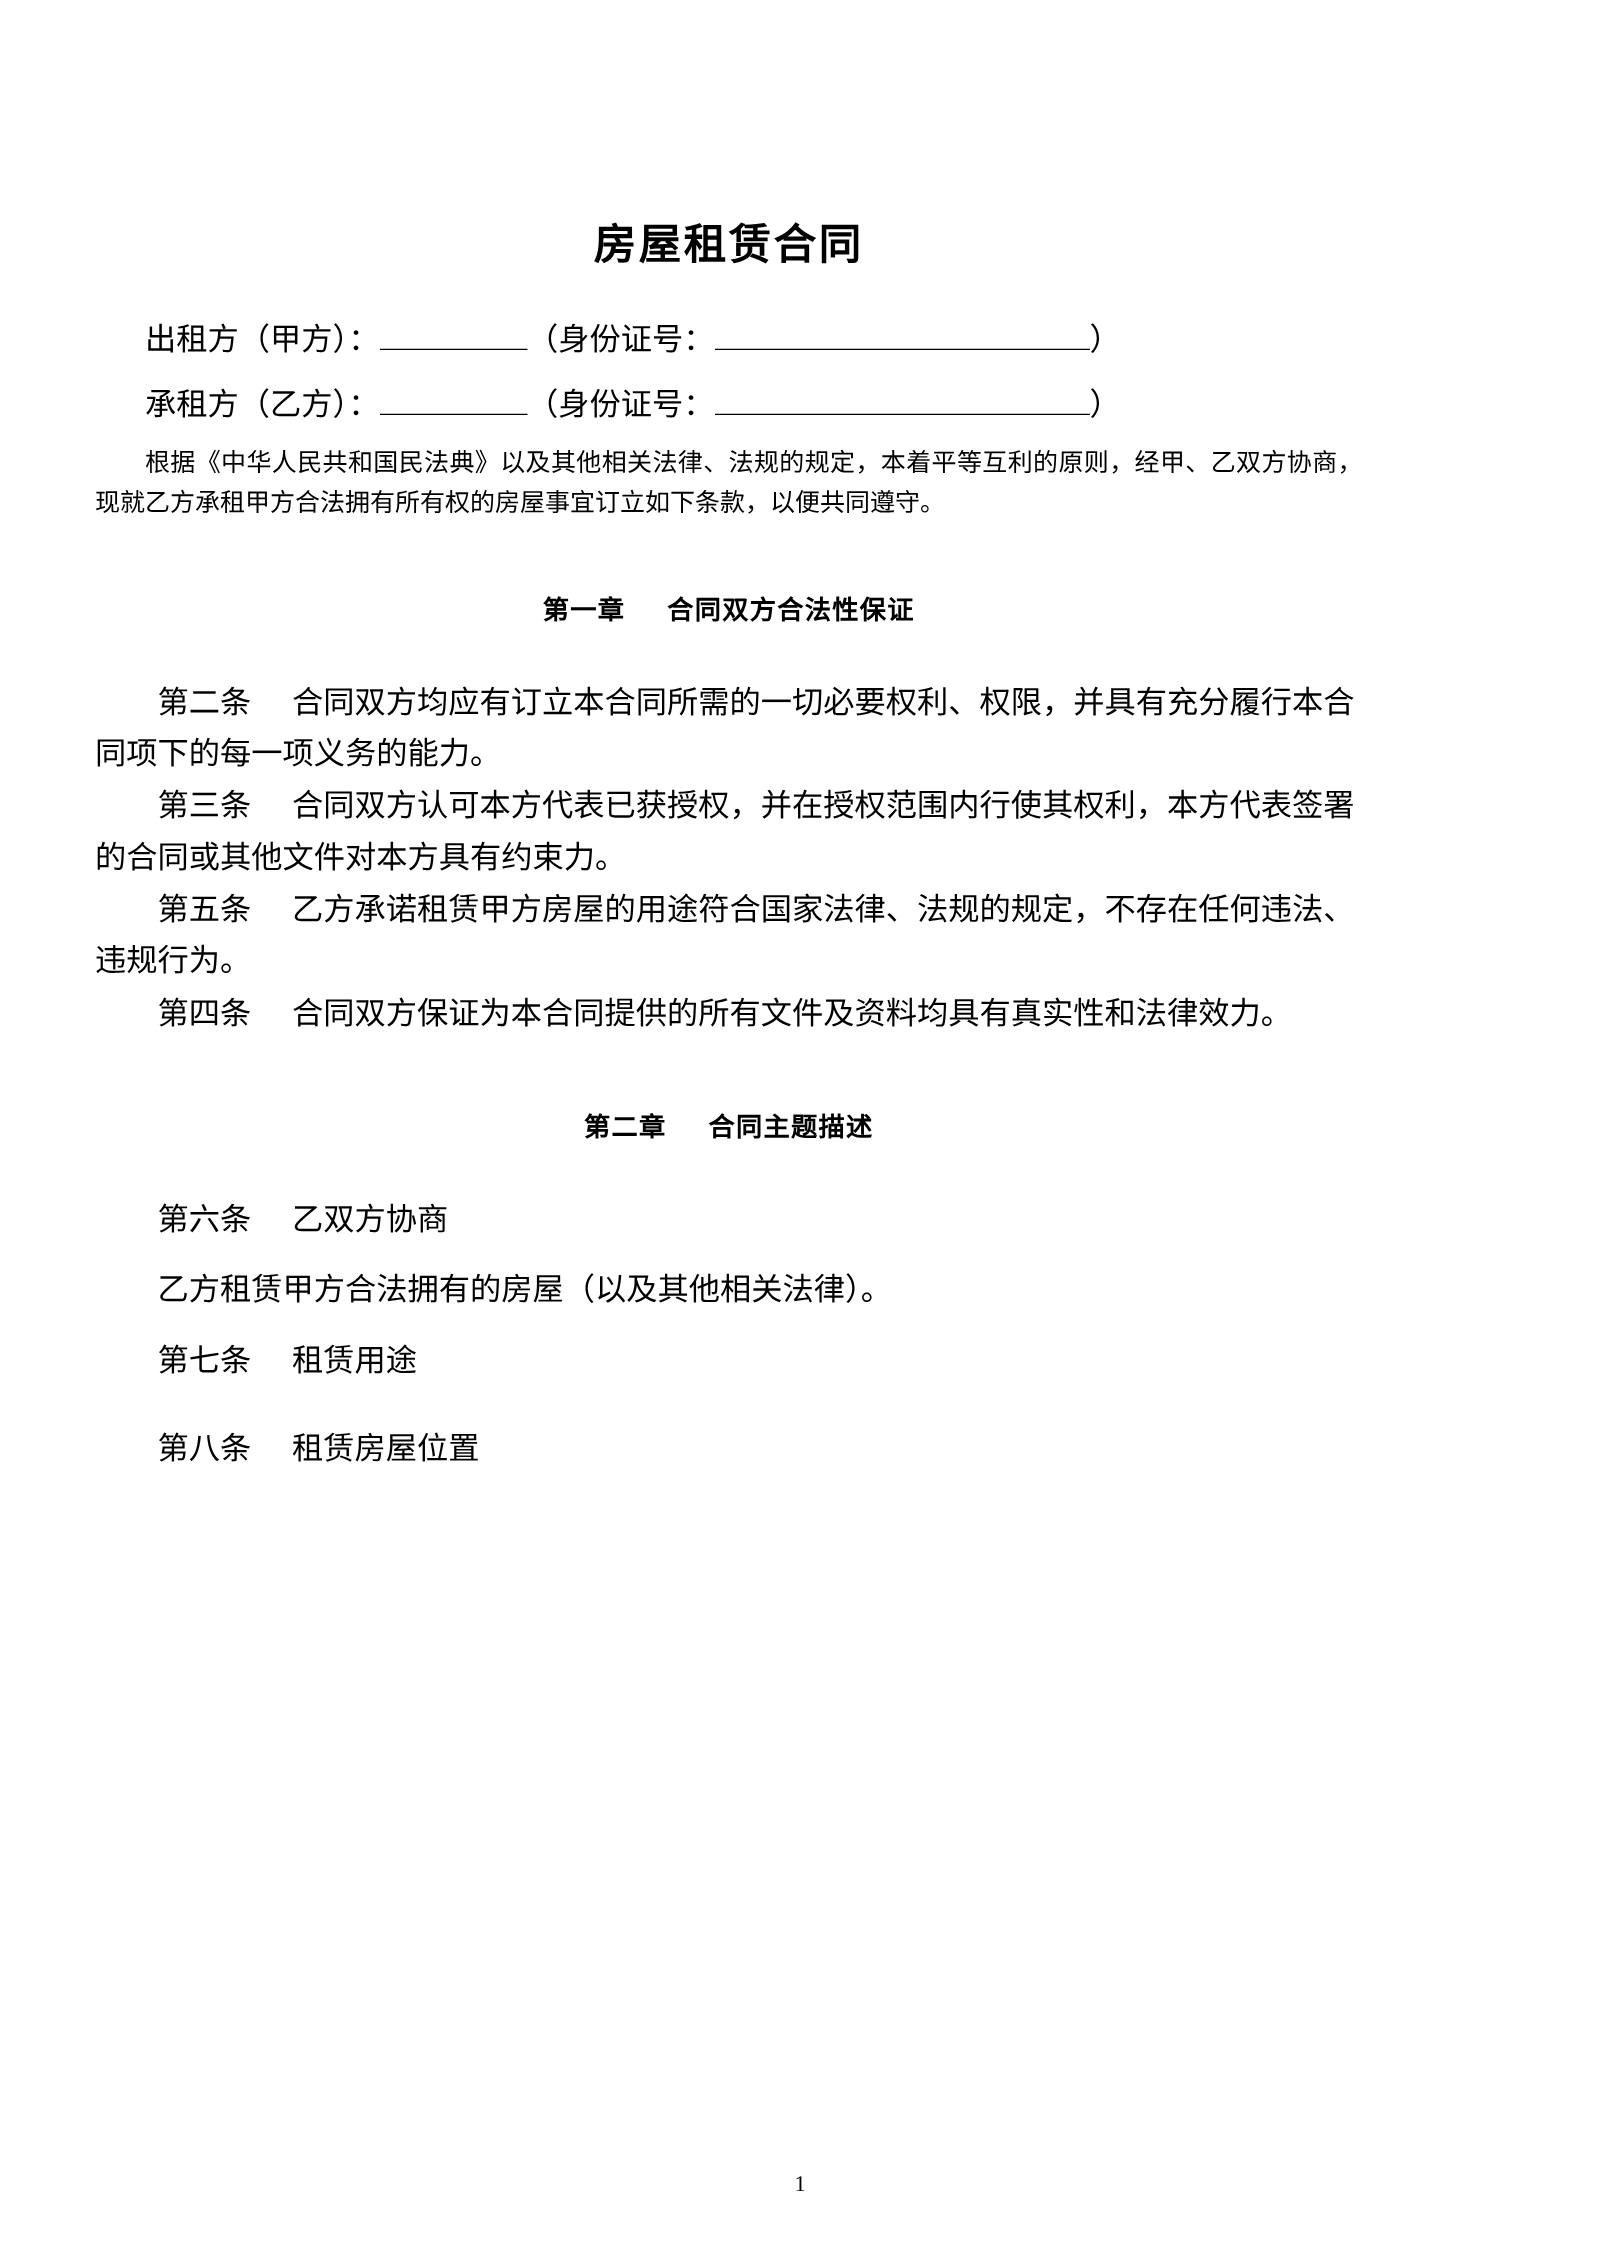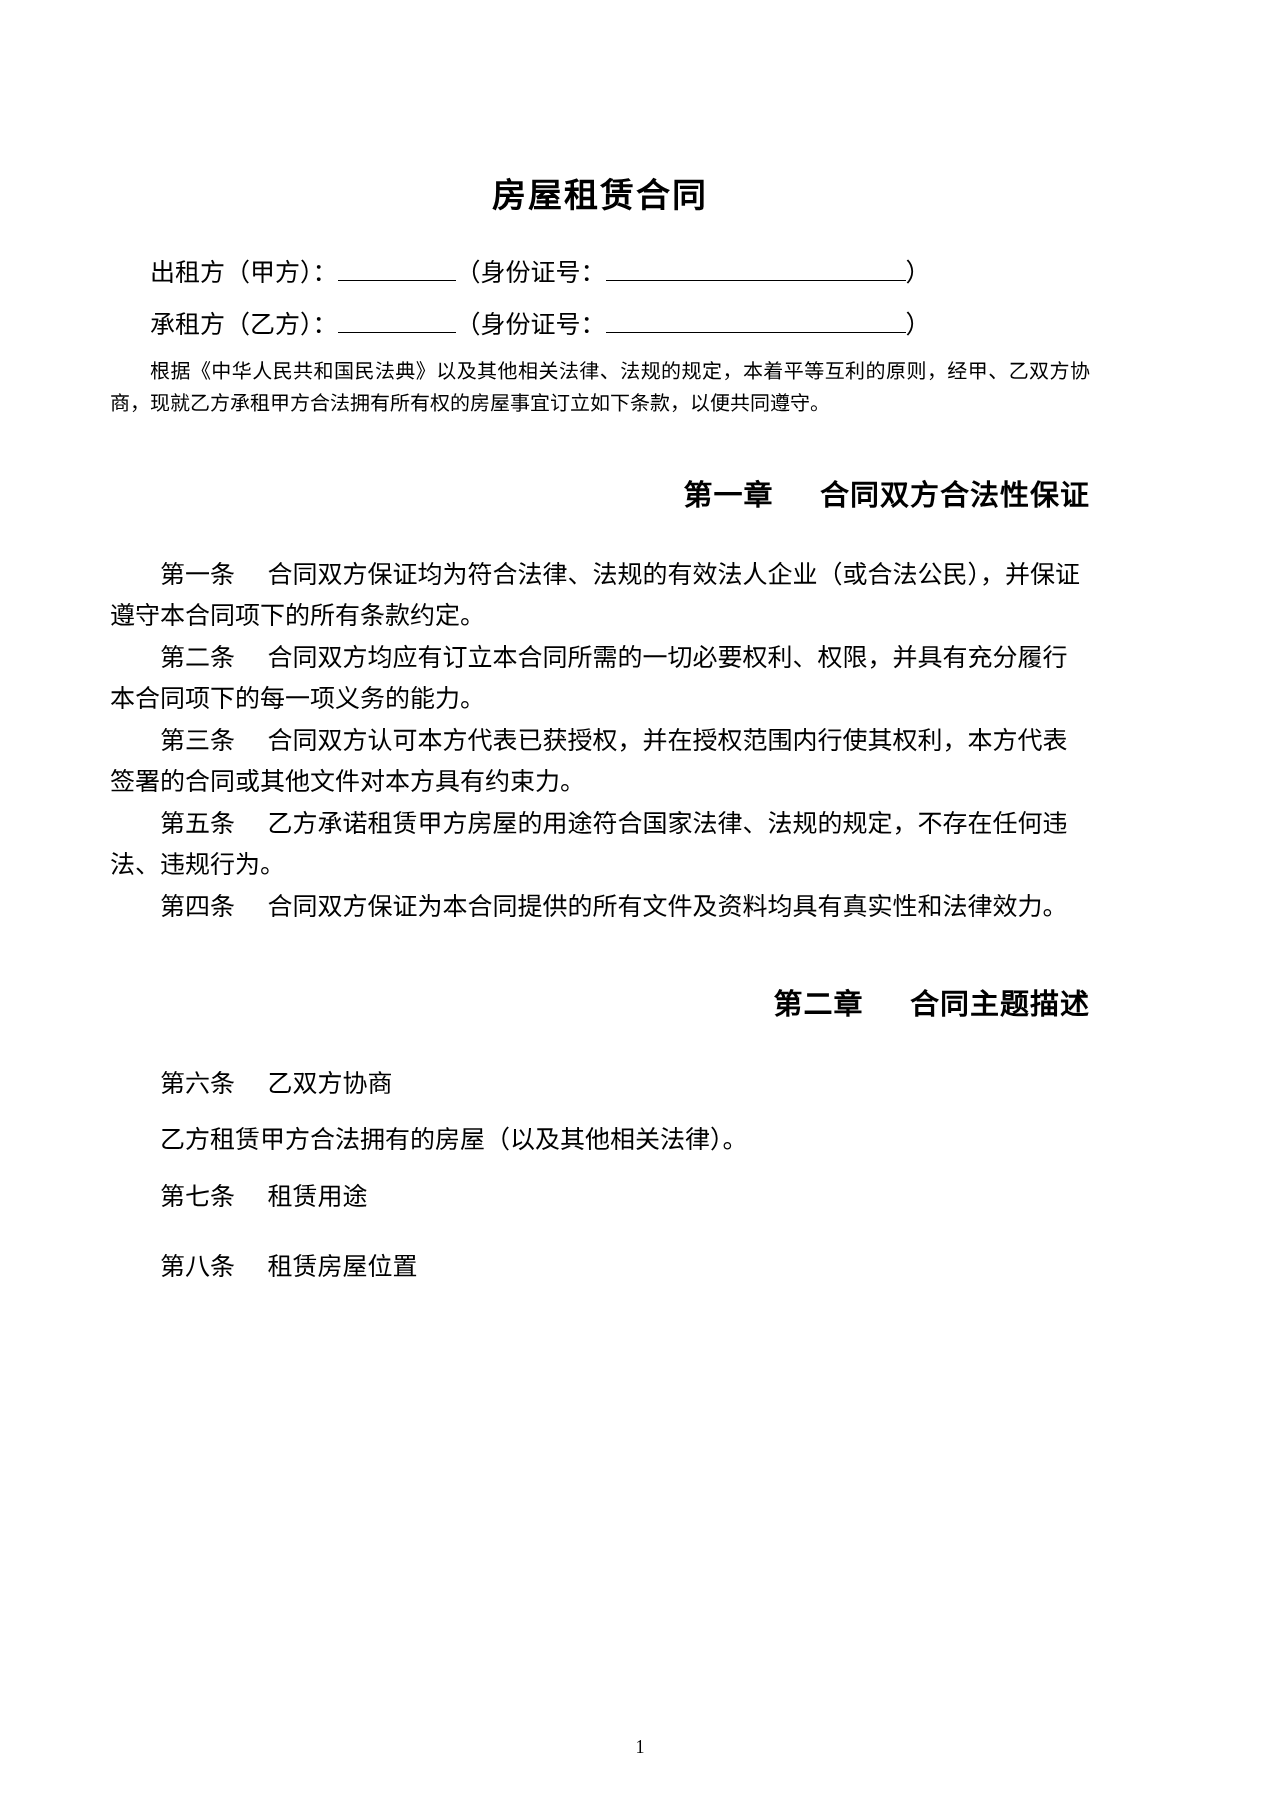--- a/index.html
+++ b/index.html
@@ -11,21 +11,21 @@
     width: 1280px;
     height: 1810px;
     font-family: "Liberation Serif", "DejaVu Serif", serif;
     color: #000000;
   }
   .page {
     position: relative;
     width: 1280px;
     height: 1810px;
     box-sizing: border-box;
-    padding: 150px 190px 60px 110px;
+    padding: 150px 190px 60px 76px;
   }
   .doc-title {
     text-align: center;
     font-size: 34px;
     font-weight: 700;
     letter-spacing: 2px;
     margin: 18px 0 34px 0;
   }
   .party-line {
     font-size: 25px;
@@ -46,22 +46,22 @@
 
   .para {
     font-size: 20px;
     line-height: 1.62;
     margin: 0 0 2px 0;
     text-align: justify;
     text-indent: 2em;
   }
 
   .chapter {
-    text-align: right;
-    font-size: 29px;
+    text-align: center;
+    font-size: 21px;
     font-weight: 700;
     margin: 52px 0 42px 0;
     letter-spacing: 1px;
   }
   .chapter .gap { display: inline-block; width: 1.6em; }
 
   .clause-head {
     font-size: 25px;
     line-height: 1.62;
     margin: 0 0 2px 0;
@@ -101,23 +101,20 @@
   <p class="party-line">
     <span>承租方（乙方）</span><span>：</span><span class="blank blank-short"></span><span>（身份证号</span><span>：</span><span class="blank blank-long"></span><span>）</span>
   </p>
 
   <p class="para">根据《中华人民共和国民法典》以及其他相关法律、法规的规定，本着平等互利的原则，经甲、乙双方协商，现就乙方承租甲方合法拥有所有权的房屋事宜订立如下条款，以便共同遵守。</p>
 
   <h2 class="chapter">
     <span>第一章</span><span class="gap"></span><span>合同双方合法性保证</span>
   </h2>
 
-  <p class="clause-head">
-    <span>第一条</span><span class="gap"></span><span>合同双方保证均为符合法律、法规的有效法人企业（或合法公民），并保证遵守本合同项下的所有条款约定。</span>
-  </p>
 
   <p class="clause-head">
     <span>第二条</span><span class="gap"></span><span>合同双方均应有订立本合同所需的一切必要权利、权限，并具有充分履行本合同项下的每一项义务的能力。</span>
   </p>
 
   <p class="clause-head">
     <span>第三条</span><span class="gap"></span><span>合同双方认可本方代表已获授权，并在授权范围内行使其权利，本方代表签署的合同或其他文件对本方具有约束力。</span>
   </p>
 
   <p class="clause-head">

